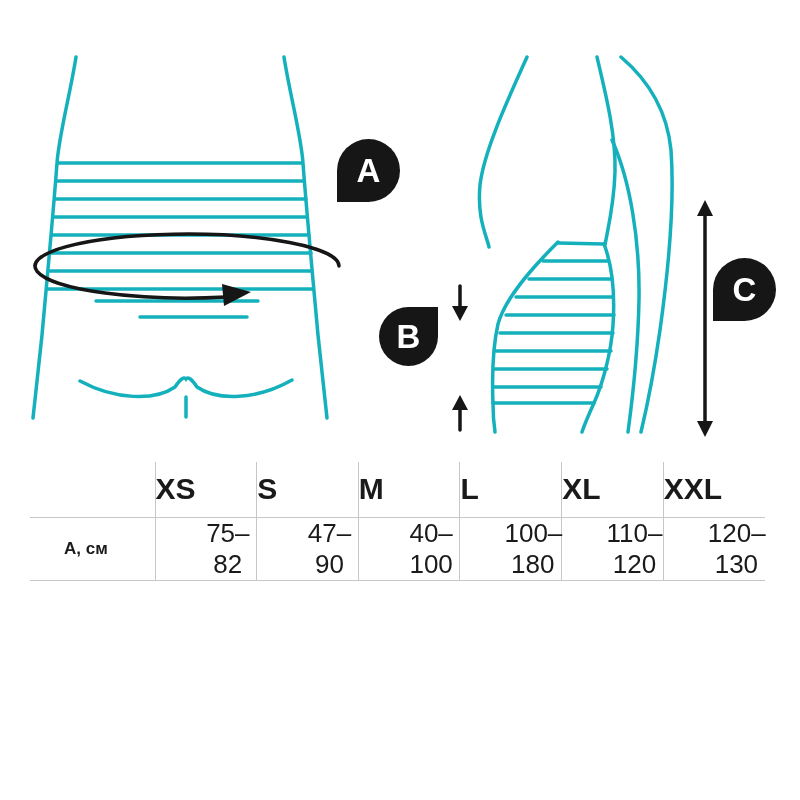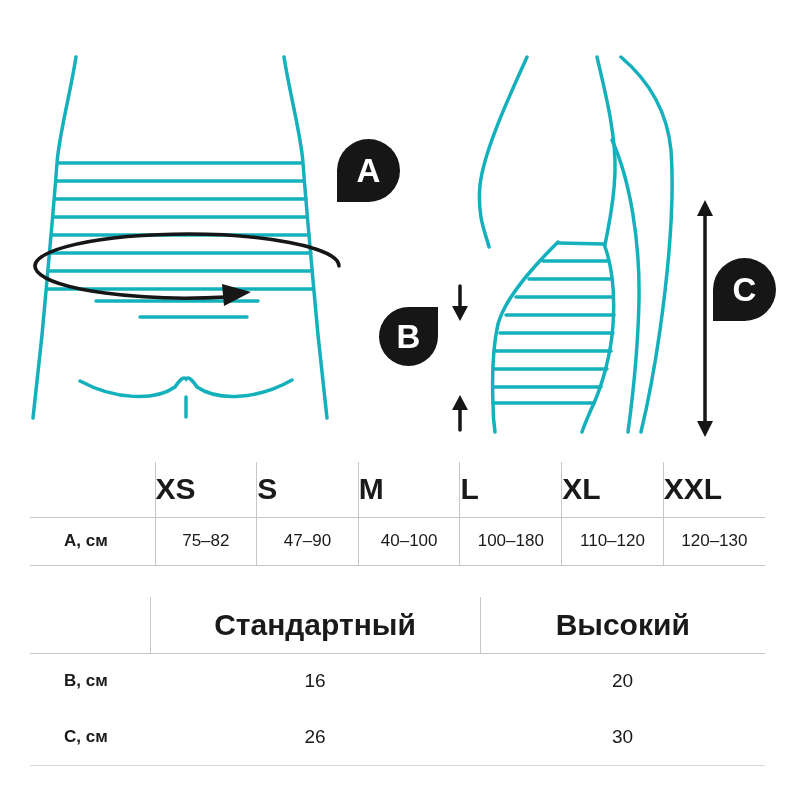--- a/index.html
+++ b/index.html
@@ -19,21 +19,21 @@
   .badge-c { left:713px; top:258px; width:63px; height:63px; border-radius:50% 50% 50% 0; }
 
   table { border-collapse:collapse; table-layout:fixed; color:#1a1a1a; }
 
   .size-table {
     position:absolute; left:30px; top:462px; width:735px;
     border-bottom:1px solid #c7c7c7;
   }
   .size-table thead tr { border-bottom:1px solid #c7c7c7; }
   .size-table th { font-size:30px; font-weight:bold; height:55px; text-align:left; }
-  .size-table td { font-size:17px; height:48px; text-align:center; }
+  .size-table td { font-size:26px; height:48px; text-align:center;padding-left:44px; }
   .size-table th:not(.label-col), .size-table td:not(.label-col) { border-left:1px solid #c7c7c7; }
   .size-table .label-col { text-align:left; padding-left:34px; font-weight:bold; font-size:17px; }
   .size-table col.c-label { width:125px; }
 
   .height-table {
     position:absolute; left:30px; top:597px; width:735px;
     border-bottom:1px solid #d9d9d9;
   }
   .height-table thead tr { border-bottom:1px solid #c7c7c7; }
   .height-table th { font-size:30px; font-weight:bold; height:56px; text-align:center; }
@@ -147,40 +147,14 @@
         <td>75–82</td>
         <td>47–90</td>
         <td>40–100</td>
         <td>100–180</td>
         <td>110–120</td>
         <td>120–130</td>
       </tr>
     </tbody>
   </table>
 
-  <table class="height-table">
-    <colgroup>
-      <col class="c-label">
-        <col class="c-std">
-        <col class="c-high">
-    </colgroup>
-    <thead>
-      <tr>
-        <th class="label-col"></th>
-        <th>Стандартный</th>
-        <th>Высокий</th>
-      </tr>
-    </thead>
-    <tbody>
-      <tr>
-        <td class="label-col">В, см</td>
-        <td>16</td>
-        <td>20</td>
-      </tr>
-      <tr>
-        <td class="label-col">С, см</td>
-        <td>26</td>
-        <td>30</td>
-      </tr>
-    </tbody>
-  </table>
 
 </div>
 
 </body></html>

